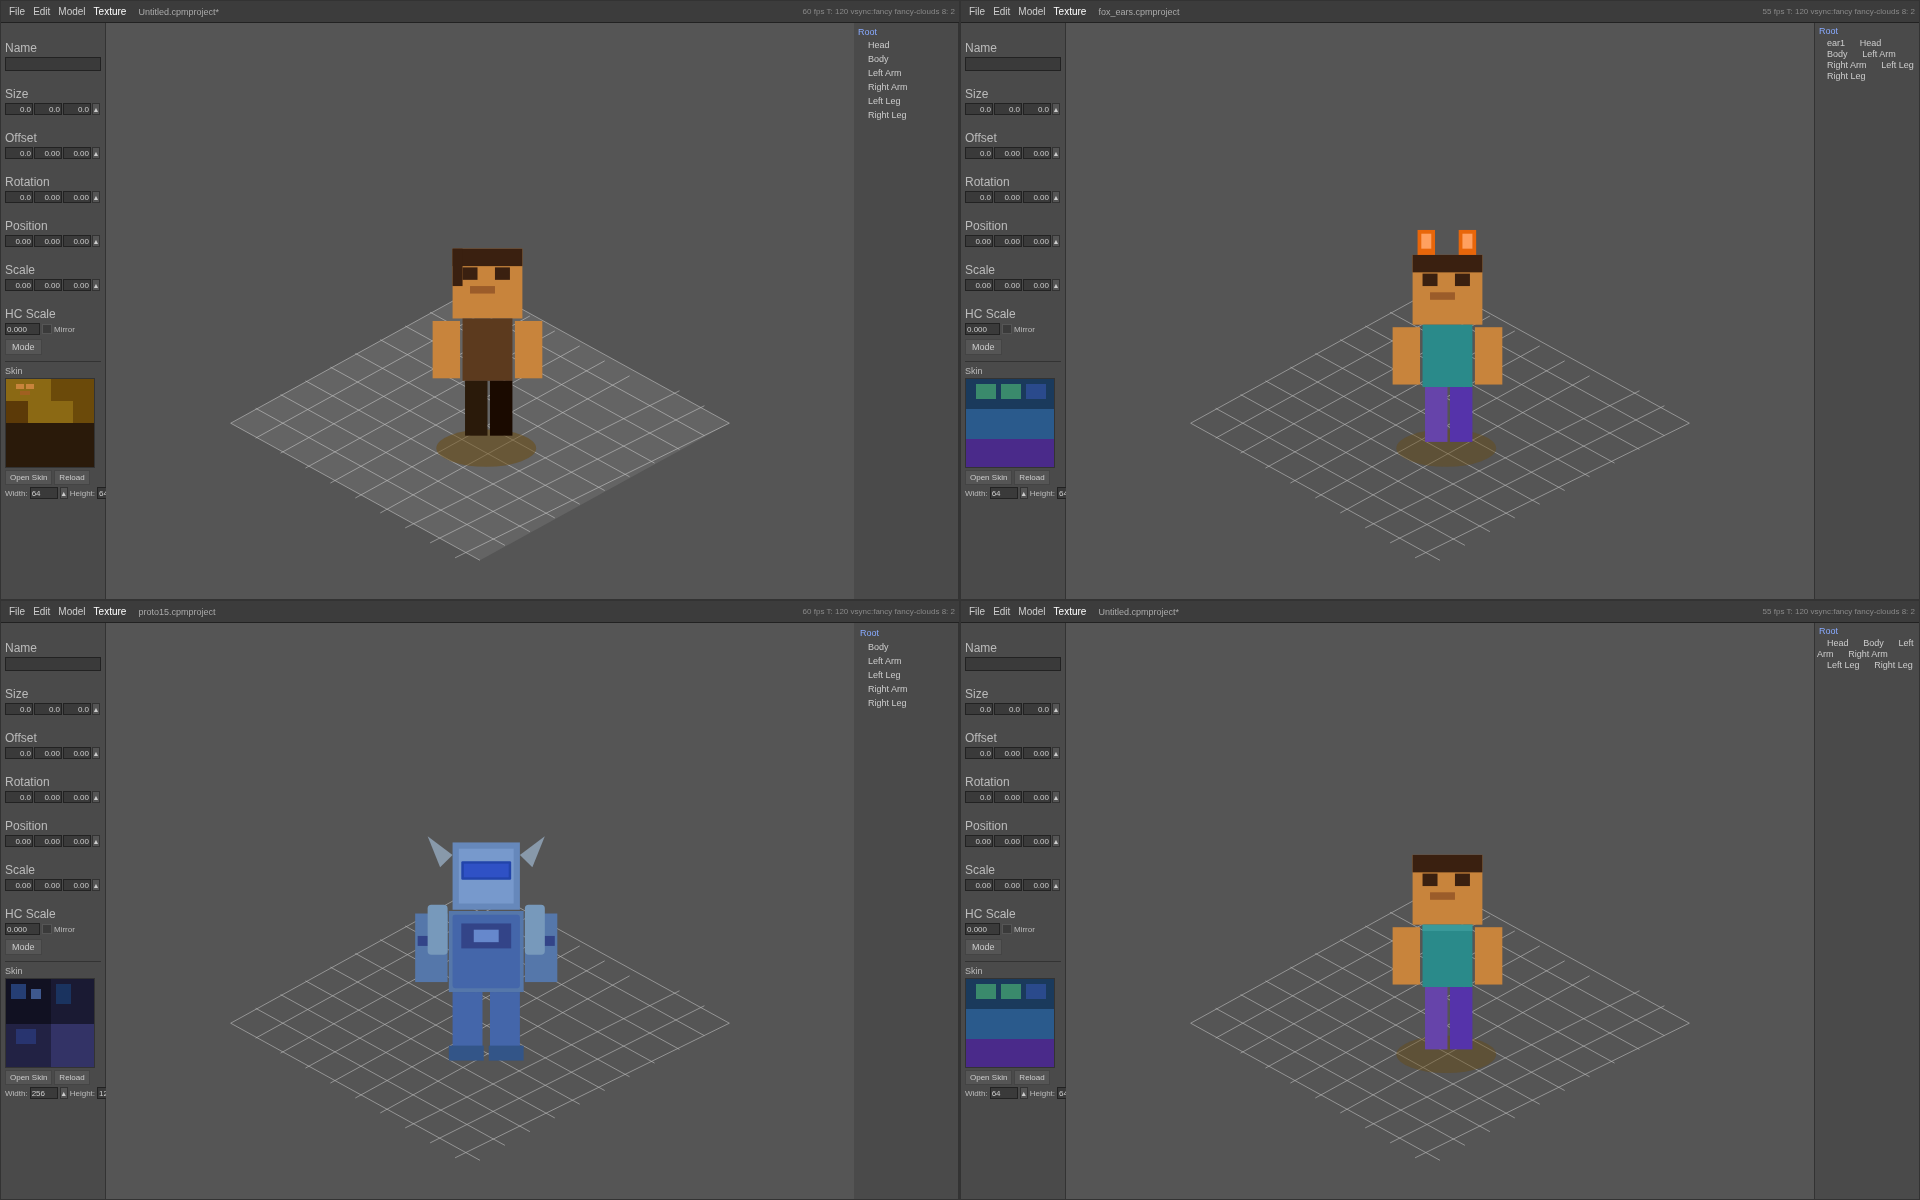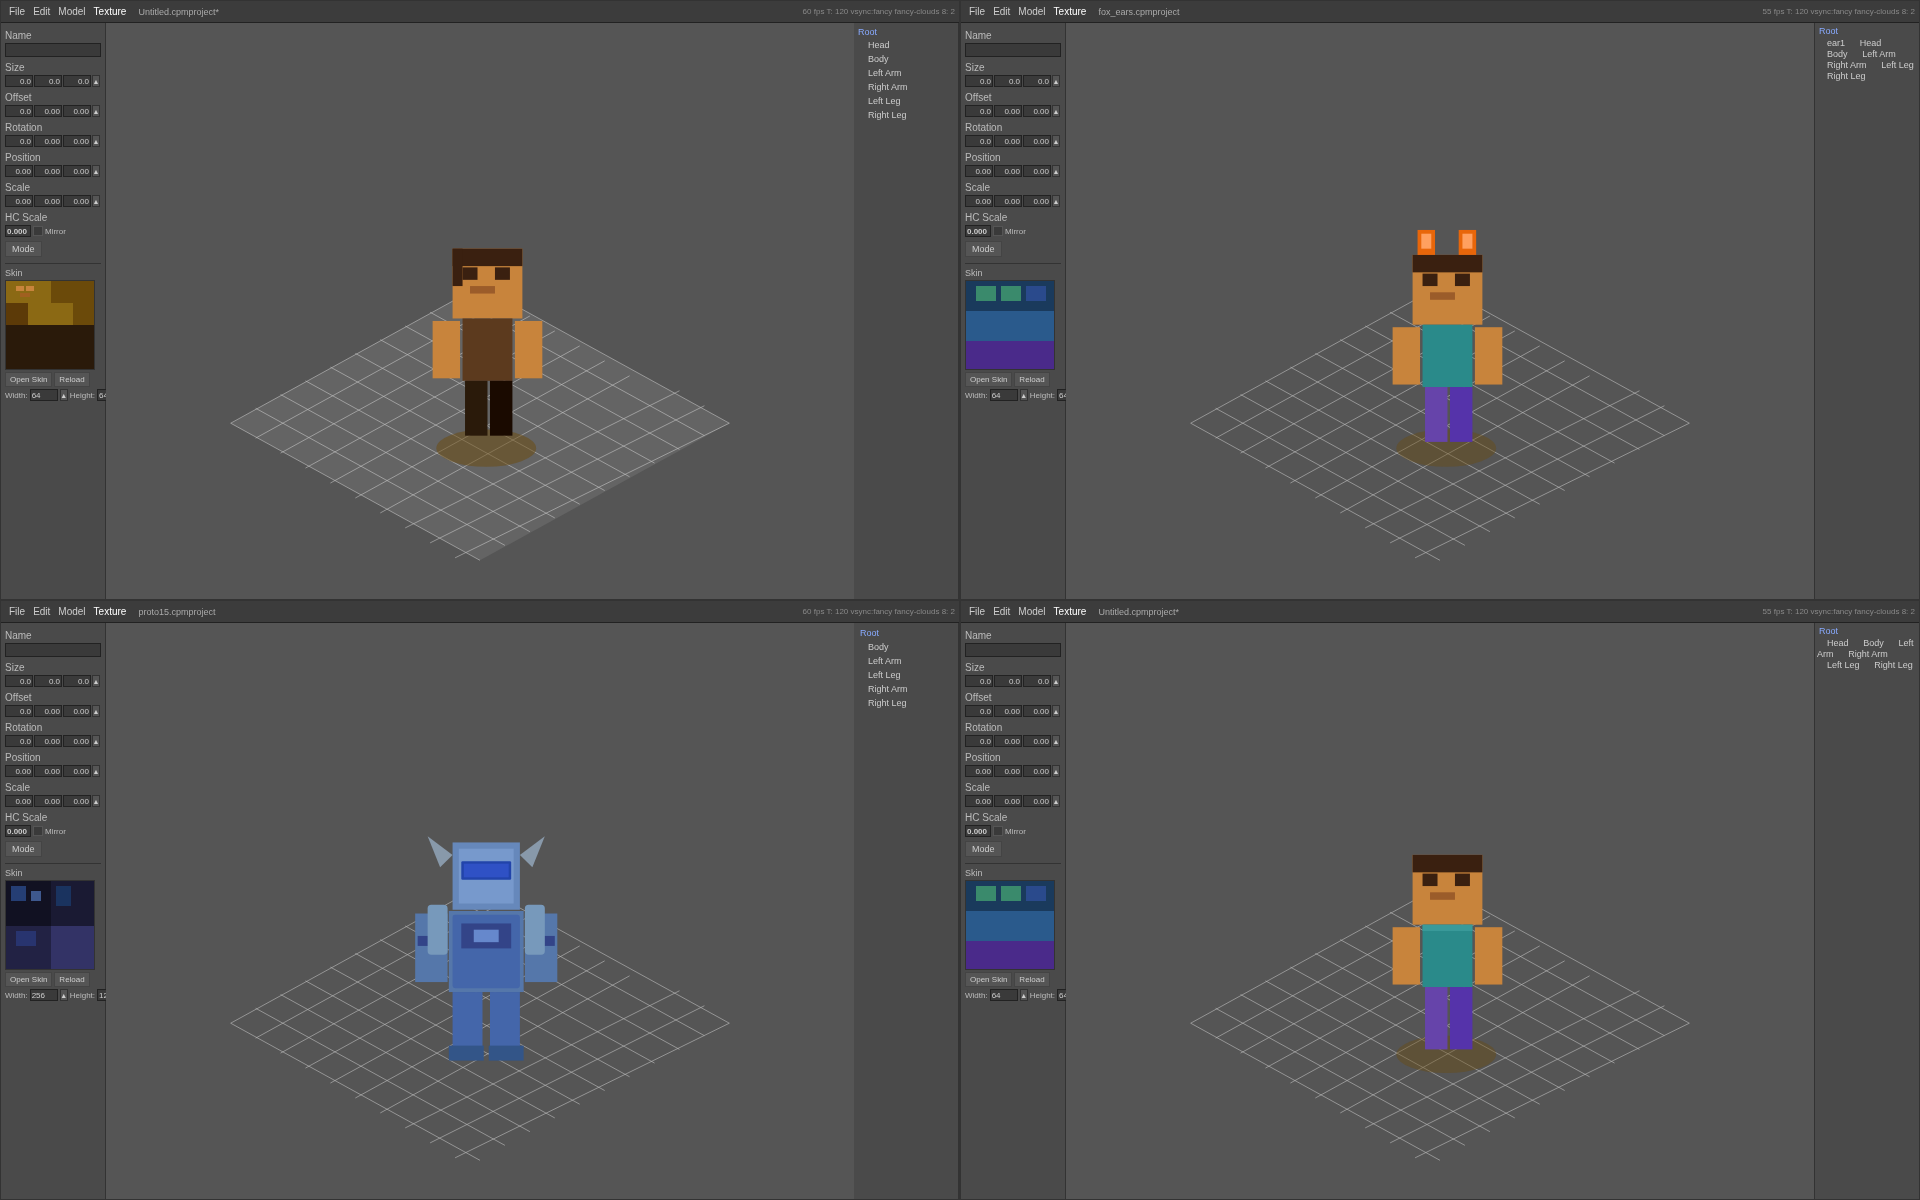--- a/index.html
+++ b/index.html
@@ -53,22 +53,22 @@
       border-right: 1px solid #333;
       display: flex;
       flex-direction: column;
       padding: 4px;
       gap: 2px;
       flex-shrink: 0;
     }
 
     .prop-label {
       color: #bbb;
-      font-size: 10px;
-      margin-top: 3px;
+      font-size: 12px;
+      margin-top: 14px;
     }
 
     .name-field {
       background: #3a3a3a;
       border: 1px solid #222;
       color: #ccc;
       font-size: 9px;
       width: 100%;
       height: 14px;
       padding: 1px 2px;
@@ -221,24 +221,23 @@
       display: flex;
       align-items: center;
       gap: 2px;
     }
 
     .hc-input {
       background: #3a3a3a;
       border: 1px solid #222;
       color: #ccc;
       font-size: 8px;
-      width: 26px;
+      width: 35px;
       height: 12px;
       padding: 0 1px;
-      font-weight: bold;
     }
   </style>
 </head>
 <body>
 
 <div class="panel">
   <div class="menu-bar">
     <span class="menu-item">File</span>
     <span class="menu-item">Edit</span>
     <span class="menu-item">Model</span>

